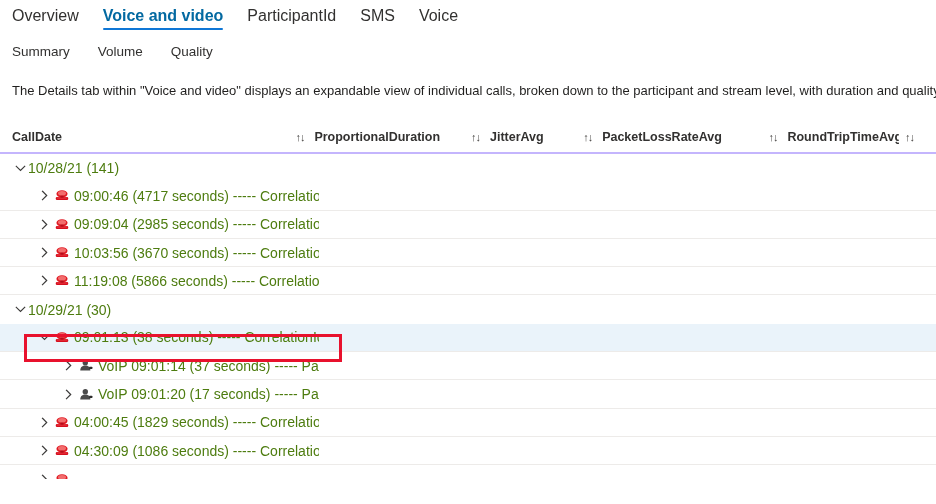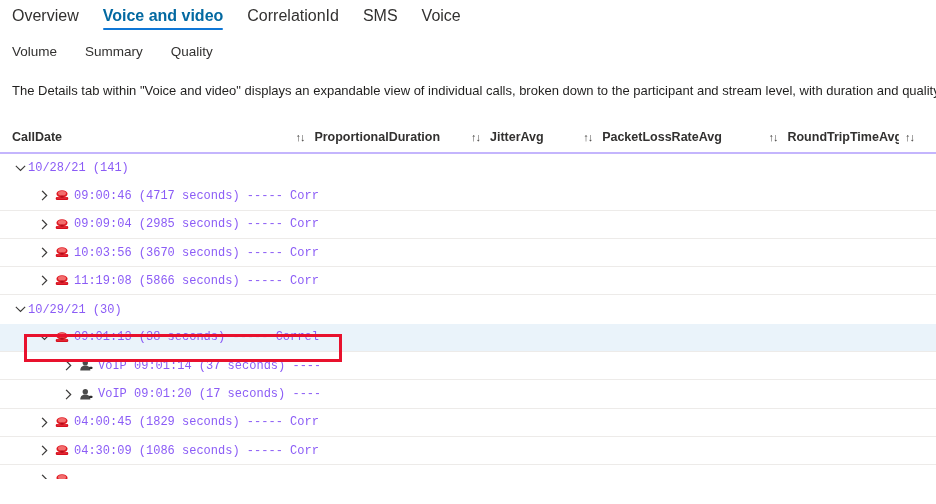--- a/index.html
+++ b/index.html
@@ -121,25 +121,24 @@
   .col-roundtrip     { width: 140px; align-items: center; }
 
   
   .row {
     display: flex;
     align-items: center;
     height: 28.3px;
     padding: 0 12px 0 12px;
     box-sizing: border-box;
     border-bottom: 1px solid #edebe9;
-    font-size: 12px;
-    color: #8b5cf6;
+    font-size: 14px;
+    color: #4d7c0f;
     cursor: pointer;
     position: relative;
-    font-family: Liberation Mono, monospace;
   }
   .row.group {
     border-bottom: none;
   }
   .row.selected {
     background: #eaf3fa;
   }
   .cell-calldate {
     width: 316px;
     display: flex;
@@ -212,28 +211,28 @@
     z-index: 20;
     background: transparent;
   }
 </style>
 </head>
 <body>
 
 <div class="tabstrip-primary" id="primary-tabs">
     <div class="tab">Overview</div>
     <div class="tab active">Voice and video</div>
-    <div class="tab">CorrelationId</div>
+    <div class="tab">ParticipantId</div>
     <div class="tab">SMS</div>
     <div class="tab">Voice</div>
   </div>
 
 <div class="tabstrip-secondary" id="secondary-tabs">
+    <div class="tab">Summary</div>
     <div class="tab">Volume</div>
-    <div class="tab">Summary</div>
     <div class="tab">Quality</div>
   </div>
 
 <div class="description">The Details tab within "Voice and video" displays an expandable view of individual calls, broken down to the participant and stream level, with duration and quality metrics.</div>
 
 <div class="table">
   <div class="thead" id="table-head">
       <div class="th col-calldate">
         <span class="th-label">CallDate</span>
         <span class="sort-icon">↑↓</span>

